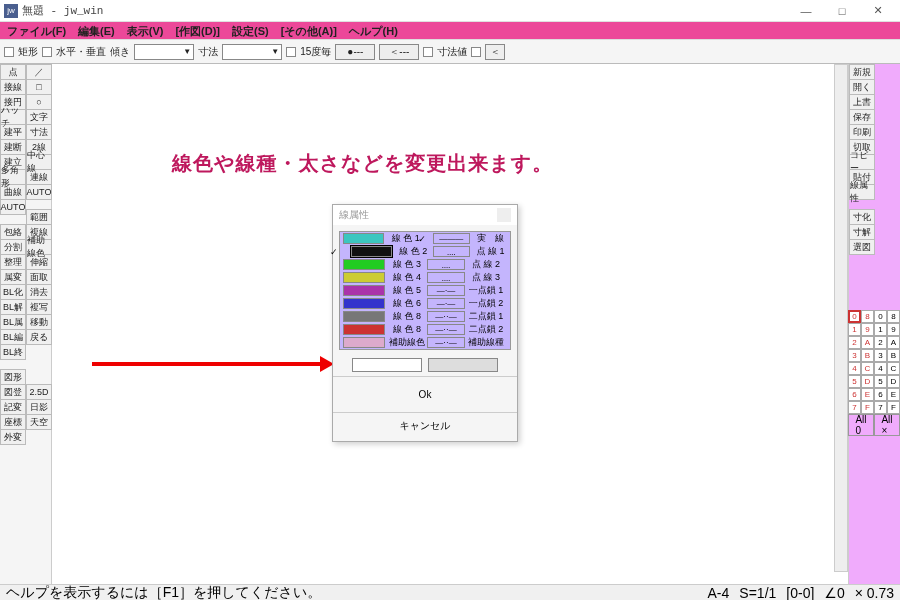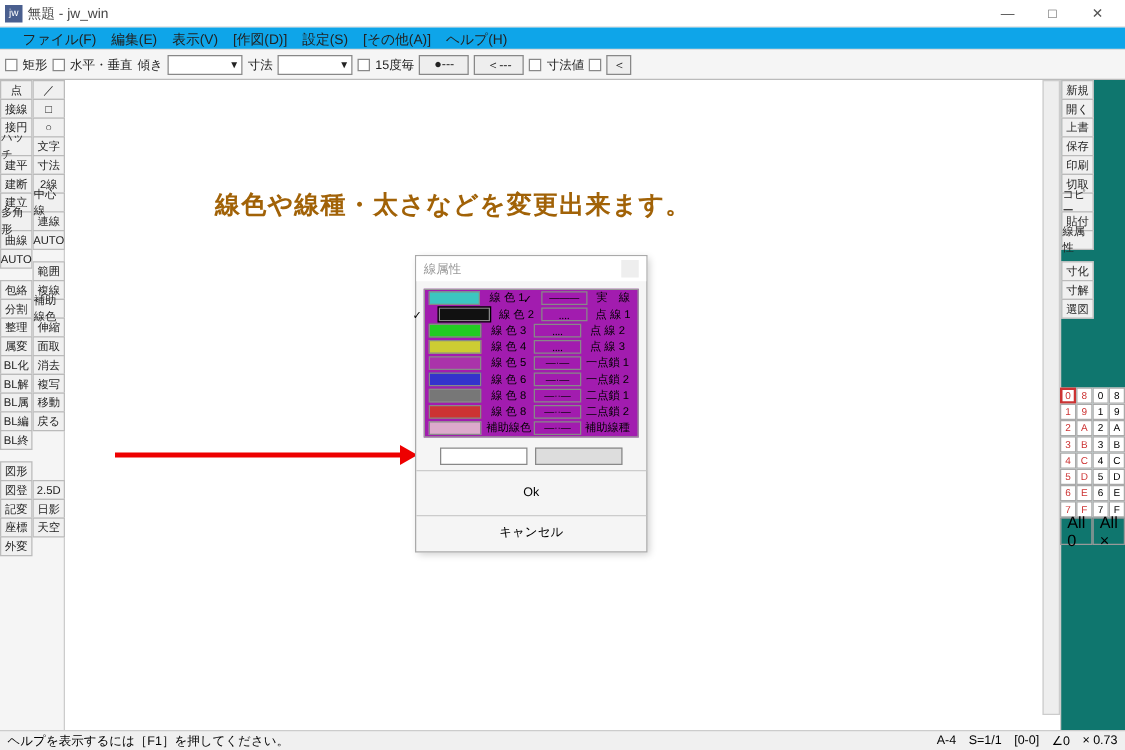--- a/index.html
+++ b/index.html
@@ -1,63 +1,63 @@
 <!DOCTYPE html>
 <html><head>
 <meta charset="utf-8">
 <style>
 * { margin: 0; padding: 0; box-sizing: border-box; font-family: "MS Gothic", "Meiryo", sans-serif; }
 body { background: #f0f0f0; width: 900px; height: 600px; overflow: hidden; position: relative; }
 .titlebar { height: 22px; background: #fff; display: flex; align-items: center; padding: 0 4px; border-bottom: 1px solid #e0e0e0; }
 .titlebar .icon { width: 14px; height: 14px; background: #4a5f8f; color: #fff; font-size: 8px; display: flex; align-items: center; justify-content: center; margin-right: 4px; }
-.titlebar .title { font-size: 11px; color: #444; flex: 1; }
+.titlebar .title { font-size: 11px; color: #444; flex: 1; font-family: Liberation Mono, monospace; }
 .winbtns { display: flex; }
 .winbtn { width: 36px; height: 20px; display: flex; align-items: center; justify-content: center; font-size: 11px; color: #555; }
-.menubar { height: 18px; background: #0ea5e9; display: flex; padding: 0 12px; border-bottom: 1px solid #ddd; }
+.menubar { height: 18px; background: #ec4899; display: flex; padding: 0 1px; border-bottom: 1px solid #ddd; font-weight: bold; }
 .menubar span { font-size: 11px; padding: 2px 6px; color: #222; }
 .optbar { height: 24px; background: #f5f5f5; border-bottom: 1px solid #bbb; display: flex; align-items: center; padding: 0 4px; font-size: 10px; color: #222; gap: 4px; }
 .chk { width: 10px; height: 10px; border: 1px solid #888; display: inline-block; vertical-align: middle; background: #fff; }
 .dd { border: 1px solid #888; background: #fff; padding: 0 2px; height: 16px; display: flex; align-items: center; min-width: 60px; font-size: 10px; }
 .carrow { font-size: 8px; margin-left: auto; }
 .btnbox { border: 1px solid #888; background: #eee; width: 40px; height: 16px; display: flex; align-items: center; justify-content: center; }
 .workspace { position: relative; height: 534px; display: flex; }
 .ltool { width: 52px; background: #f5f5f5; border-right: 1px solid #ccc; display: flex; }
 .ltool .col { width: 26px; }
-.rtool { width: 52px; background: #0f766e; border-left: 1px solid #ccc; display: flex; position: relative; }
+.rtool { width: 52px; background: #f0abfc; border-left: 1px solid #ccc; display: flex; position: relative; }
 .rtool .col { width: 26px; }
 .tbtn { height: 16px; border: 1px solid #bbb; background: #f0f0f0; font-size: 9px; display: flex; align-items: center; justify-content: center; color: #222; cursor: pointer; margin-bottom: -1px; }
 .gap { height: 10px; }
 .canvas { flex: 1; background: #fff; position: relative; }
-.headline { position: absolute; top: 86px; left: 120px; font-size: 20px; font-weight: bold; color: #a16207; letter-spacing: 1px; }
+.headline { position: absolute; top: 86px; left: 120px; font-size: 20px; font-weight: bold; color: #be185d; letter-spacing: 1px; }
 .arrow { position: absolute; top: 298px; left: 40px; width: 230px; height: 4px; background: #e00; }
 .arrow::after { content: ""; position: absolute; right: -12px; top: -6px; border-left: 14px solid #e00; border-top: 8px solid transparent; border-bottom: 8px solid transparent; }
 .dialog { position: absolute; top: 140px; left: 280px; width: 186px; background: #f5f5f5; border: 1px solid #aaa; box-shadow: 2px 2px 6px rgba(0,0,0,.2); font-size: 10px; }
 .dlgtitle { height: 20px; background: #fff; color: #999; padding: 3px 6px; display: flex; }
 .dlgtitle .x { margin-left: auto; width: 14px; height: 14px; background: #eee; }
 .dlgbody { padding: 6px; }
 .sxf { display: flex; align-items: center; gap: 4px; margin-bottom: 4px; }
-.grid { border: 1px solid #999; background: #a21caf; }
+.grid { border: 1px solid #999; background: #c4b5fd; }
 .grow { display: flex; height: 13px; align-items: center; }
 .spl { width: 42px; height: 11px; border: 1px solid #888; margin: 0 3px; }
 .lbl { font-size: 9px; width: 38px; text-align: center; }
 .sw2 { width: 38px; height: 11px; border: 1px solid #888; margin: 0 1px; display: flex; align-items: center; justify-content: center; font-size: 8px; }
 .lbl2 { font-size: 9px; width: 40px; text-align: center; }
 .long { display: flex; gap: 6px; justify-content: center; margin: 8px 0 4px; }
 .long .b { width: 70px; height: 14px; border: 1px solid #888; background: #fff; }
 .long .b.g { background: #ddd; }
 .okrow { text-align: center; padding: 12px 0; border-top: 1px solid #ccc; border-bottom: 1px solid #ccc; margin: 2px -6px; }
 .hint { text-align: center; font-size: 9px; padding: 4px 0; }
 .cancel { text-align: center; padding: 4px 0 2px; font-size: 10px; }
 .layers { position: absolute; top: 246px; right: 0; width: 52px; font-size: 8px; }
 .lrow { display: flex; }
 .lc { width: 13px; height: 13px; border: 1px solid #aaa; display: flex; align-items: center; justify-content: center; background: #fff; color: #c33; }
 .lc.b { color: #000; }
 .lc.act { border: 2px solid #c33; }
-.allb { width: 26px; height: 22px; border: 1px solid #999; font-size: 13px; display: flex; flex-direction: column; align-items: center; justify-content: center; }
-.status { position: absolute; bottom: 0; left: 0; right: 0; height: 16px; background: #f0f0f0; border-top: 1px solid #ccc; font-size: 10px; display: flex; align-items: center; padding: 0 6px; }
+.allb { width: 26px; height: 22px; border: 1px solid #999; font-size: 10px; display: flex; flex-direction: column; align-items: center; justify-content: center; }
+.status { position: absolute; bottom: 0; left: 0; right: 0; height: 16px; background: #f0f0f0; border-top: 1px solid #ccc; font-size: 14px; display: flex; align-items: center; padding: 0 6px; }
 .status .r { margin-left: auto; display: flex; gap: 10px; }
 .scrollbar { position: absolute; background: #eee; border: 1px solid #ccc; }
 .scrollbar.v { right: 52px; top: 64px; width: 14px; height: 508px; }
 </style>
 </head>
 <body>
 
 <div class="titlebar">
   <div class="icon">jw</div>
   <div class="title">無題 - jw_win</div>

